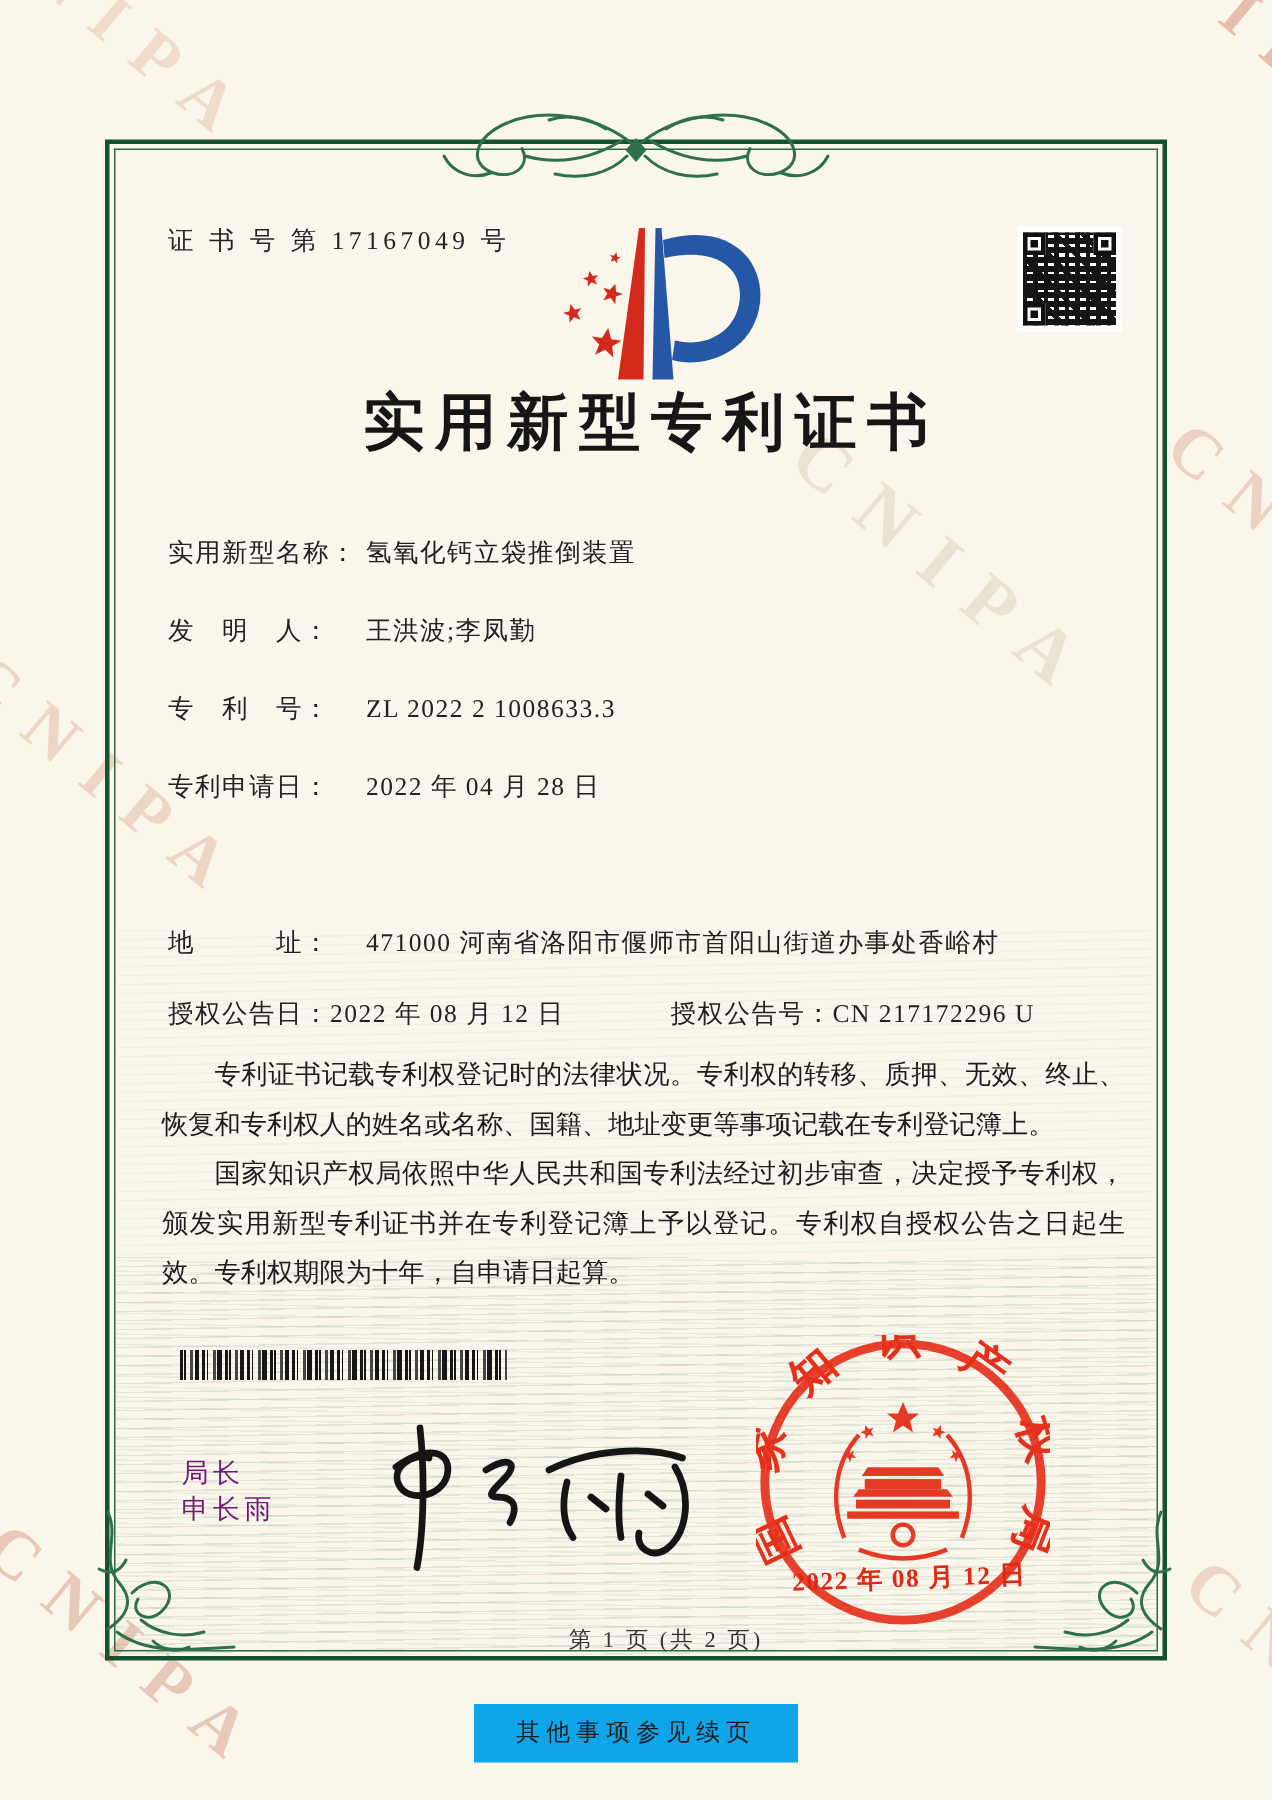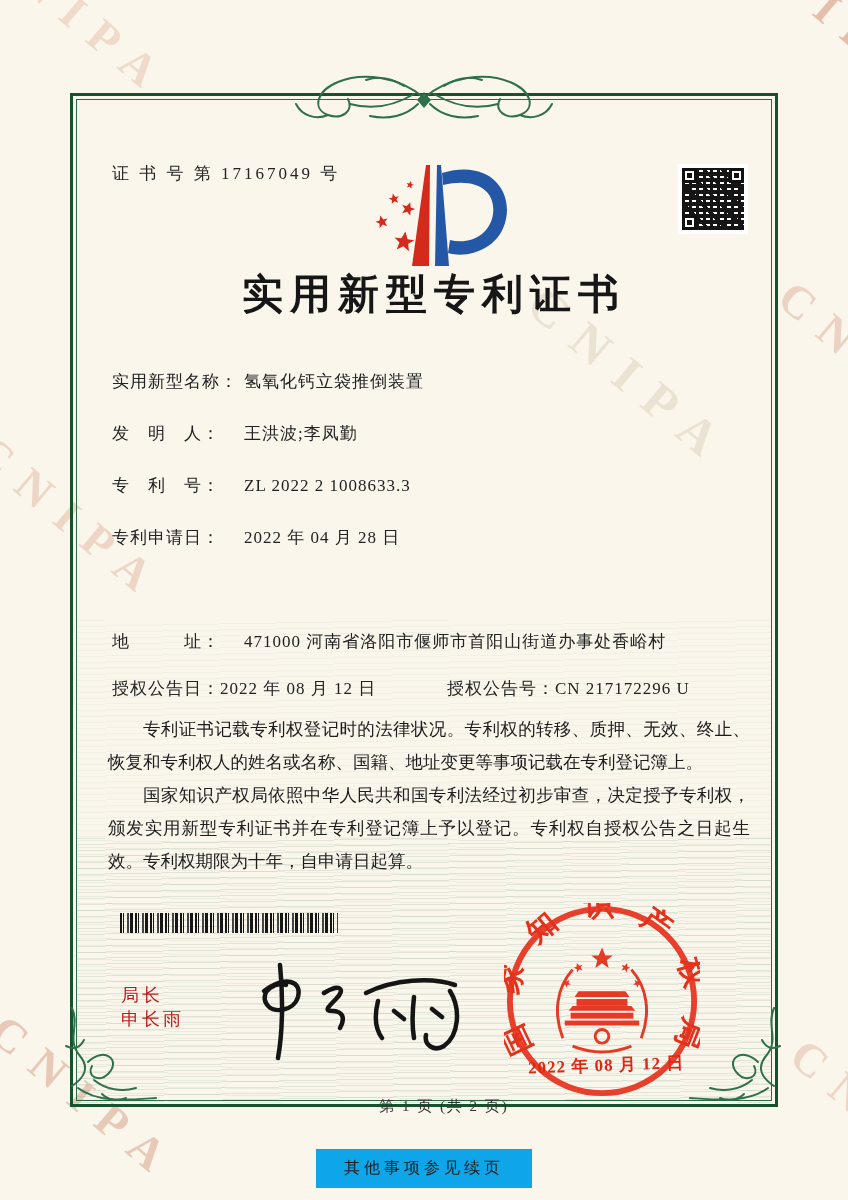--- a/index.html
+++ b/index.html
@@ -41,21 +41,21 @@
   .waves-mid{
     position:absolute; z-index:2; left:76px; top:620px; width:696px; height:218px;
     background:repeating-linear-gradient(179deg, rgba(96,146,118,.06) 0 1px, rgba(0,0,0,0) 1px 6px);
     pointer-events:none;
   }
   .ornament{position:absolute; z-index:3;}
   .orn-top{left:284px; top:66px;}
   .orn-bl{left:58px; top:1006px;}
   .orn-br{left:688px; top:1006px; transform:scaleX(-1);}
   
-  .content{position:absolute; z-index:4; left:0; top:17px; width:848px; height:1036px;}
+  .content{position:absolute; z-index:4; left:0; top:4px; width:848px; height:1036px;}
   .cert-no{position:absolute; left:112px; top:145px; font-size:17px; letter-spacing:3px; color:#242424;}
   .logo{position:absolute; left:340px; top:136px;}
   .qr{
     position:absolute; left:678px; top:147px; width:70px; height:70px; background:#fff;
     box-sizing:border-box; padding:4px;
   }
   .qr-inner{
     position:relative; width:62px; height:62px; background:
       repeating-linear-gradient(90deg,#151515 0 3px,rgba(0,0,0,0) 3px 7px),
       repeating-linear-gradient(0deg,#151515 0 4px,rgba(0,0,0,0) 4px 6px),
@@ -80,21 +80,21 @@
   }
   .legal p{margin:0; text-indent:2em;}
   .barcode{
     position:absolute; left:120px; top:896px; width:218px; height:20px;
     background:repeating-linear-gradient(90deg,
       #161616 0 2px, rgba(0,0,0,0) 2px 3px,
       #161616 3px 4px, rgba(0,0,0,0) 4px 7px,
       #454545 7px 9px, rgba(0,0,0,0) 9px 10px,
       #161616 10px 13px, rgba(0,0,0,0) 13px 15px);
   }
-  .signer{position:absolute; left:121px; top:966px; font-size:18px; letter-spacing:3px; color:#b91c1c;}
+  .signer{position:absolute; left:121px; top:966px; font-size:18px; letter-spacing:3px; color:#701a75;}
   .signer .name{}
   .sig-svg{position:absolute; left:228px; top:936px;}
   .seal{position:absolute; left:504px; top:886px;}
   .seal-date{
     position:absolute; left:528px; top:1036px; width:200px;
     color:#e02714; font-size:17px; font-weight:700; letter-spacing:1px;
     transform:rotate(-2deg); white-space:nowrap;
   }
   .page-num{
     position:absolute; left:70px; top:1080px; width:708px; text-align:center;

